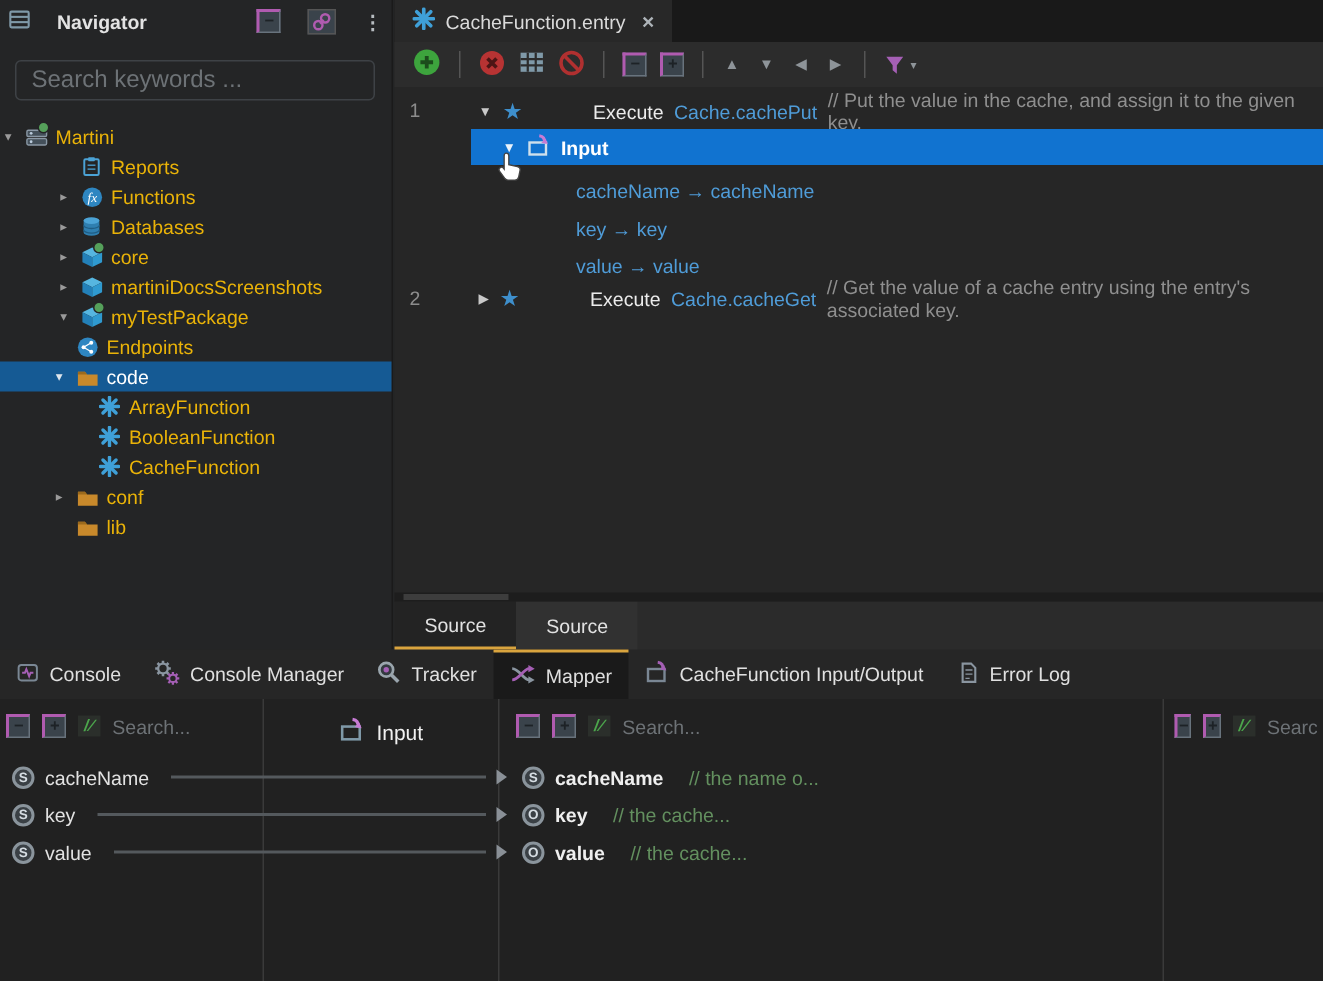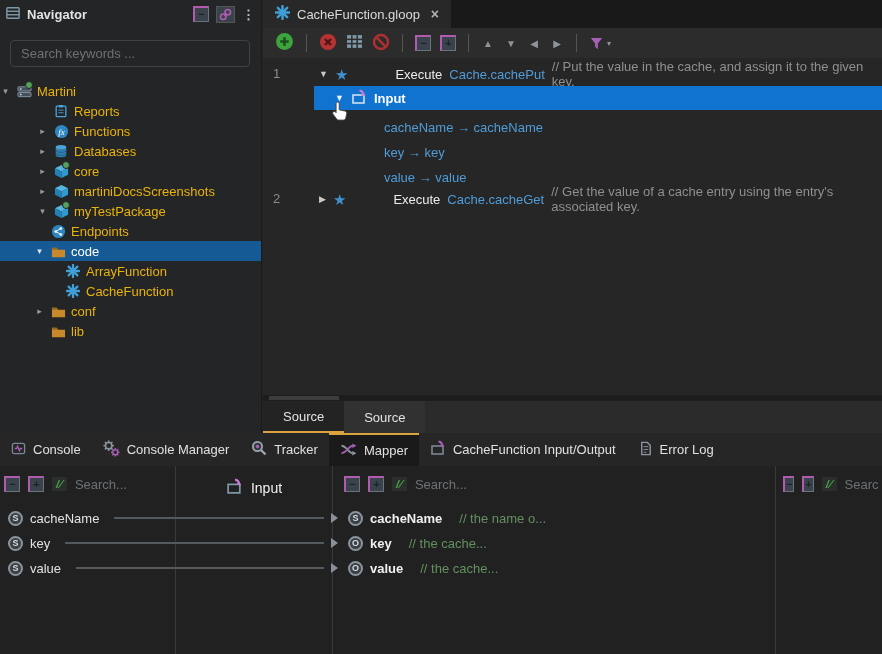--- a/index.html
+++ b/index.html
@@ -4,26 +4,26 @@
 <style>
   * { margin:0; padding:0; box-sizing:border-box; }
   html,body { background:#111; }
   .app {
     position:relative; width:882px; height:654px; overflow:hidden;
     background:#232425; color:#d6d6d6;
     font-family:"Liberation Sans", sans-serif; font-size:13px;
   }
   
   .navigator { position:absolute; left:0; top:0; width:262px; height:433px; background:#242526; border-right:1px solid #1a1a1a; }
-  .nav-header { height:28px; display:flex; align-items:center; gap:7px; padding:0 6px; }
+  .nav-header { height:28px; display:flex; align-items:center; gap:18px; padding:0 6px; }
   .nav-title { font-weight:bold; color:#e3e3e3; font-size:13px; flex:0 0 auto; }
   .nav-header .spacer { flex:1; }
   .search-box {
     margin:12px 10px 6px 10px; height:27px; border:1px solid #3e4246; border-radius:4px;
-    background:transparent; color:#c7c7c7; width:240px; padding:0 10px; font-size:13px;
+    background:transparent; color:#c7c7c7; width:240px; padding:0 10px; font-size:16px;
     font-family:"Liberation Sans", sans-serif;
   }
   .search-box::placeholder { color:#6d7276; }
   .tree { margin-top:8px; }
   .trow { height:20px; display:flex; align-items:center; gap:5px; padding-left:4px; cursor:default; }
   .trow.sel { background:#155a94; }
   .trow .tw { width:11px; flex:0 0 11px; text-align:center; color:#9a9a9a; font-size:9px; }
   .trow .lbl { color:#eab308; }
   .lv1 { padding-left:37px; } .lv2 { padding-left:34px; } .lv3 { padding-left:49px; }
   .ticon { position:relative; width:16px; height:16px; flex:0 0 16px; display:inline-flex; align-items:center; justify-content:center; }
@@ -228,20 +228,34 @@
         <span class="ticon">
             <svg width="14" height="14" viewBox="0 0 16 16">
               <g stroke="#3fa0d8" stroke-width="2.6" stroke-linecap="round">
                 <line x1="8" y1="1" x2="8" y2="15"></line>
                 <line x1="1" y1="8" x2="15" y2="8"></line>
                 <line x1="3" y1="3" x2="13" y2="13"></line>
                 <line x1="13" y1="3" x2="3" y2="13"></line>
               </g>
             </svg>
           </span>
+        <span class="lbl">BooleanFunction</span>
+      </div>
+      <div class="trow lv3">
+        <span class="tw"></span>
+        <span class="ticon">
+            <svg width="14" height="14" viewBox="0 0 16 16">
+              <g stroke="#3fa0d8" stroke-width="2.6" stroke-linecap="round">
+                <line x1="8" y1="1" x2="8" y2="15"></line>
+                <line x1="1" y1="8" x2="15" y2="8"></line>
+                <line x1="3" y1="3" x2="13" y2="13"></line>
+                <line x1="13" y1="3" x2="3" y2="13"></line>
+              </g>
+            </svg>
+          </span>
         <span class="lbl">CacheFunction</span>
       </div>
       <div class="trow lv2">
         <span class="tw">▸</span>
         <span class="ticon">
             <svg width="15" height="15" viewBox="0 0 16 16">
               <path d="M1 4 h5 l1.5 2 H15 v8 H1 z" fill="#c8892b"></path>
               <path d="M1 4 h5 l1.5 2 H1 z" fill="#9c6a1c"></path>
             </svg>
           </span>
@@ -264,21 +278,21 @@
     <div class="tabstrip">
       <div class="etab">
         <span><svg width="15" height="15" viewBox="0 0 16 16">
               <g stroke="#3fa0d8" stroke-width="2.6" stroke-linecap="round">
                 <line x1="8" y1="1" x2="8" y2="15"></line>
                 <line x1="1" y1="8" x2="15" y2="8"></line>
                 <line x1="3" y1="3" x2="13" y2="13"></line>
                 <line x1="13" y1="3" x2="3" y2="13"></line>
               </g>
             </svg></span>
-        <span>CacheFunction.gloop</span>
+        <span>CacheFunction.entry</span>
         <span class="close">×</span>
       </div>
     </div>
 
     <div class="toolbar">
       <span><svg width="19" height="19" viewBox="0 0 18 18">
             <circle cx="9" cy="9" r="8" fill="#3da43d"></circle>
             <path d="M9 5 v8 M5 9 h8" stroke="#1c4d1c" stroke-width="2.4"></path>
           </svg></span>
       <span class="tb-sep"></span>

